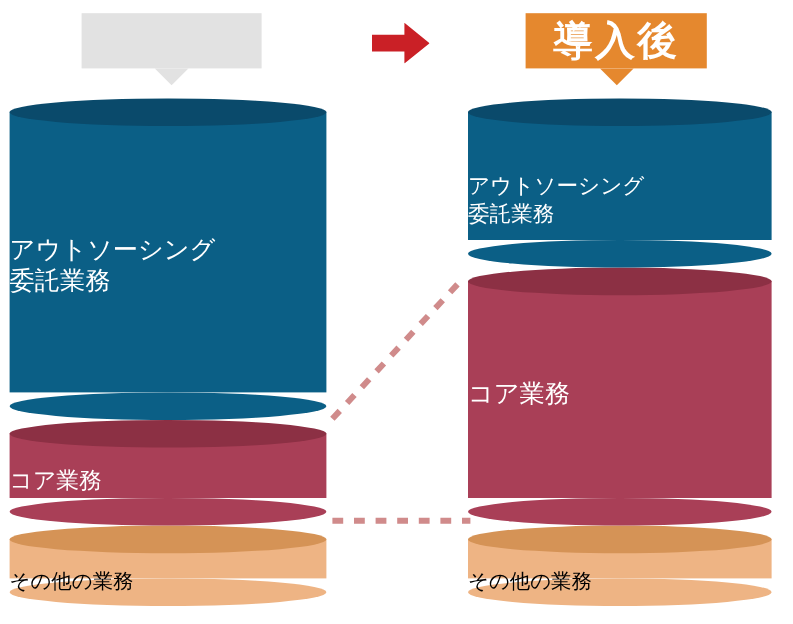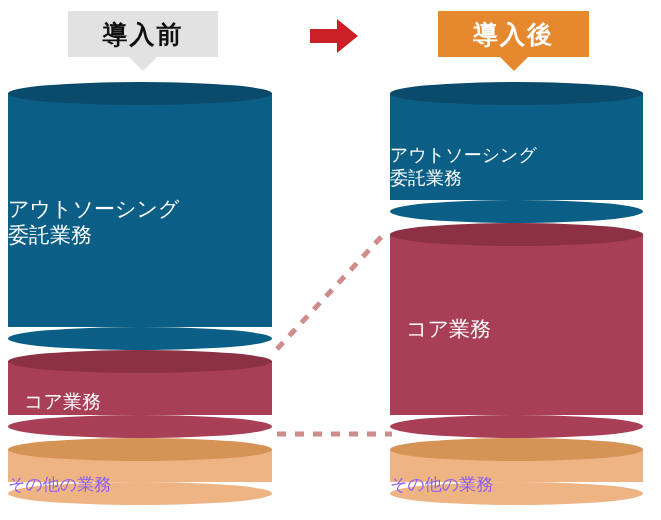--- a/index.html
+++ b/index.html
@@ -50,21 +50,21 @@
   #callout-before .tail {
     border-top: 14px solid #e2e2e2;
   }
   #callout-after {
     left: 438px;
     top: 11px;
     width: 151px;
     height: 46px;
     background: #e5882e;
     color: #ffffff;
-    font-size: 25px;
+    font-size: 33px;
   }
   #callout-after .tail {
     border-top: 14px solid #e5882e;
   }
 
   
   #transition-arrow {
     position: absolute;
     left: 310px;
     top: 19px;
@@ -102,41 +102,40 @@
   
   .seg-blue .body   { background: #0b5f86; }
   .seg-blue .cap-top{ background: #0a4a6b; }
   .seg-blue .cap-bot{ background: #0b5f86; }
   .seg-blue .label  { color: #ffffff; }
 
   
   .seg-red .body    { background: #a93f57; }
   .seg-red .cap-top { background: #8c3044; }
   .seg-red .cap-bot { background: #a93f57; }
-  .seg-red .label   { color: #ffffff; padding-left: 16px; }
+  .seg-red .label   { color: #ffffff; }
 
   
   .seg-orange .body    { background: #eeb484; }
   .seg-orange .cap-top { background: #d59356; }
   .seg-orange .cap-bot { background: #eeb484; }
-  .seg-orange .label   { color: #8b5cf6; font-family: Liberation Serif, serif; }
+  .seg-orange .label   { color: #000000; font-family: Liberation Serif, serif; }
 
   
   .connector {
     position: absolute;
     pointer-events: none;
   }
 </style>
 </head>
 <body>
 
 <div id="stage">
 
   <div id="callout-before" class="callout">
-    <span>導入前</span>
     <span class="tail"></span>
   </div>
 
   <div id="transition-arrow">
     <svg width="48" height="34" viewBox="0 0 48 34" xmlns="http://www.w3.org/2000/svg">
       <polygon points="0,10 27,10 27,0 48,17 27,34 27,24 0,24" fill="#ca2026"></polygon>
     </svg>
   </div>
 
   <div id="callout-after" class="callout">

